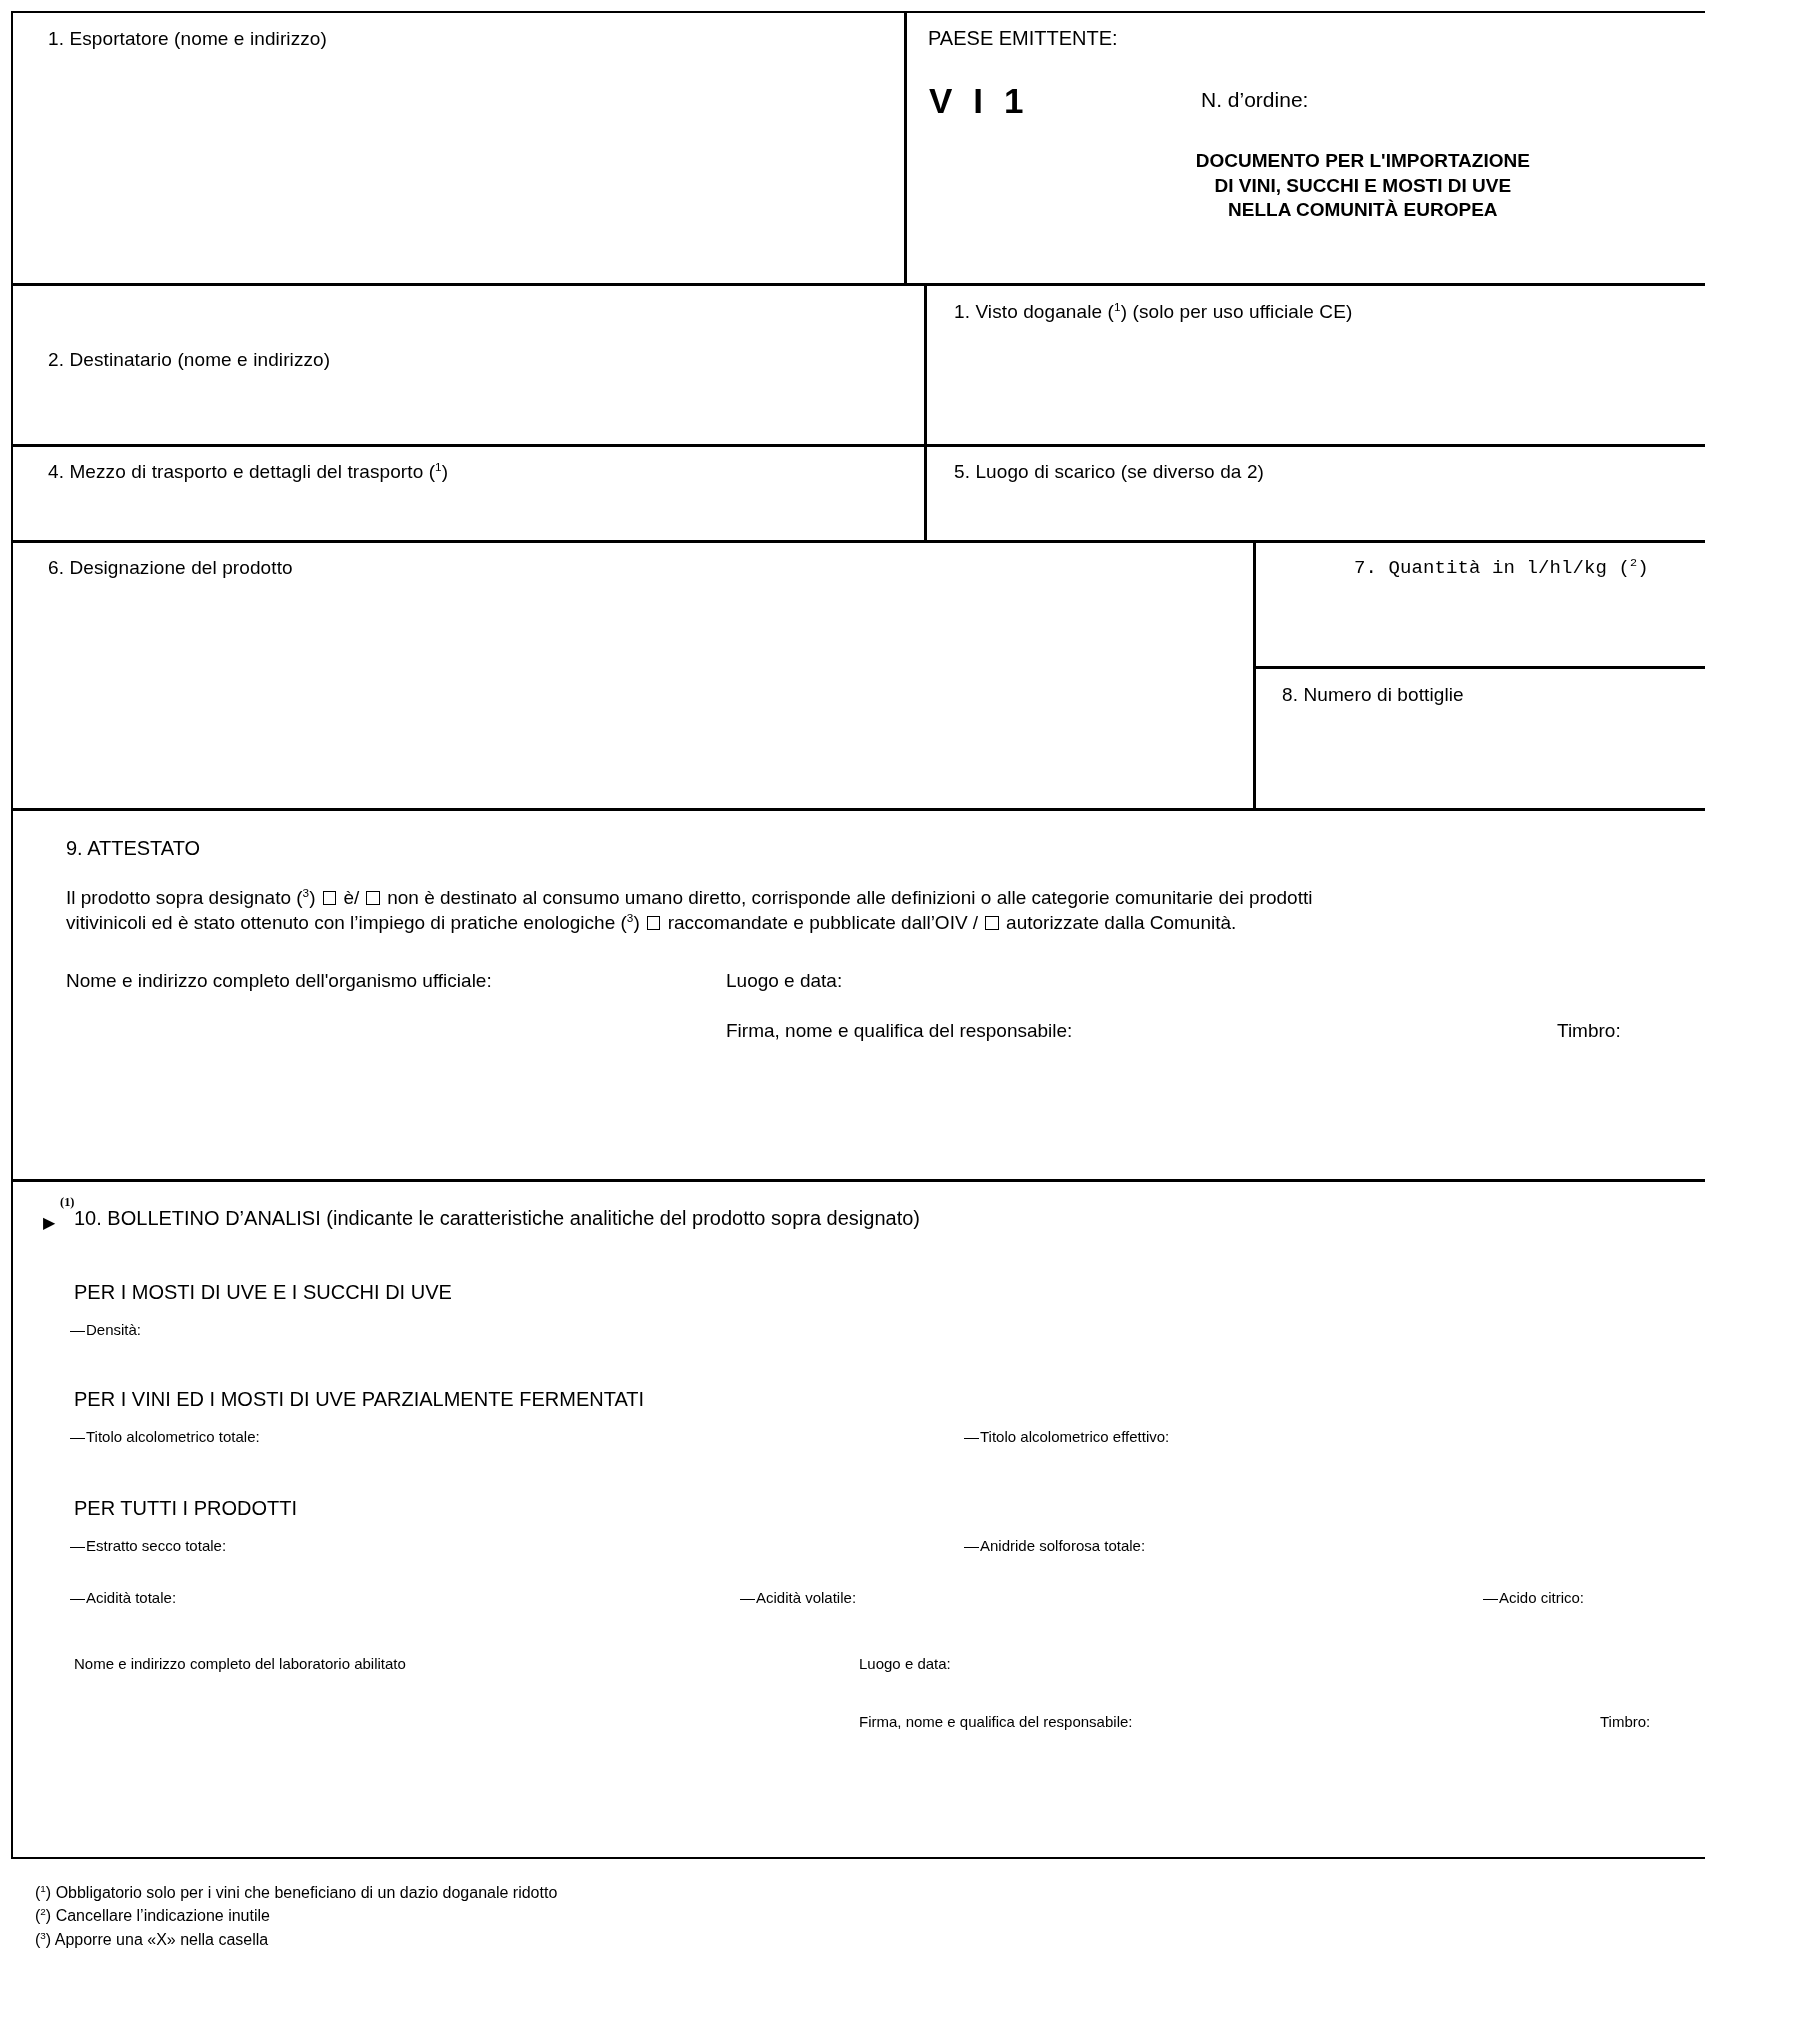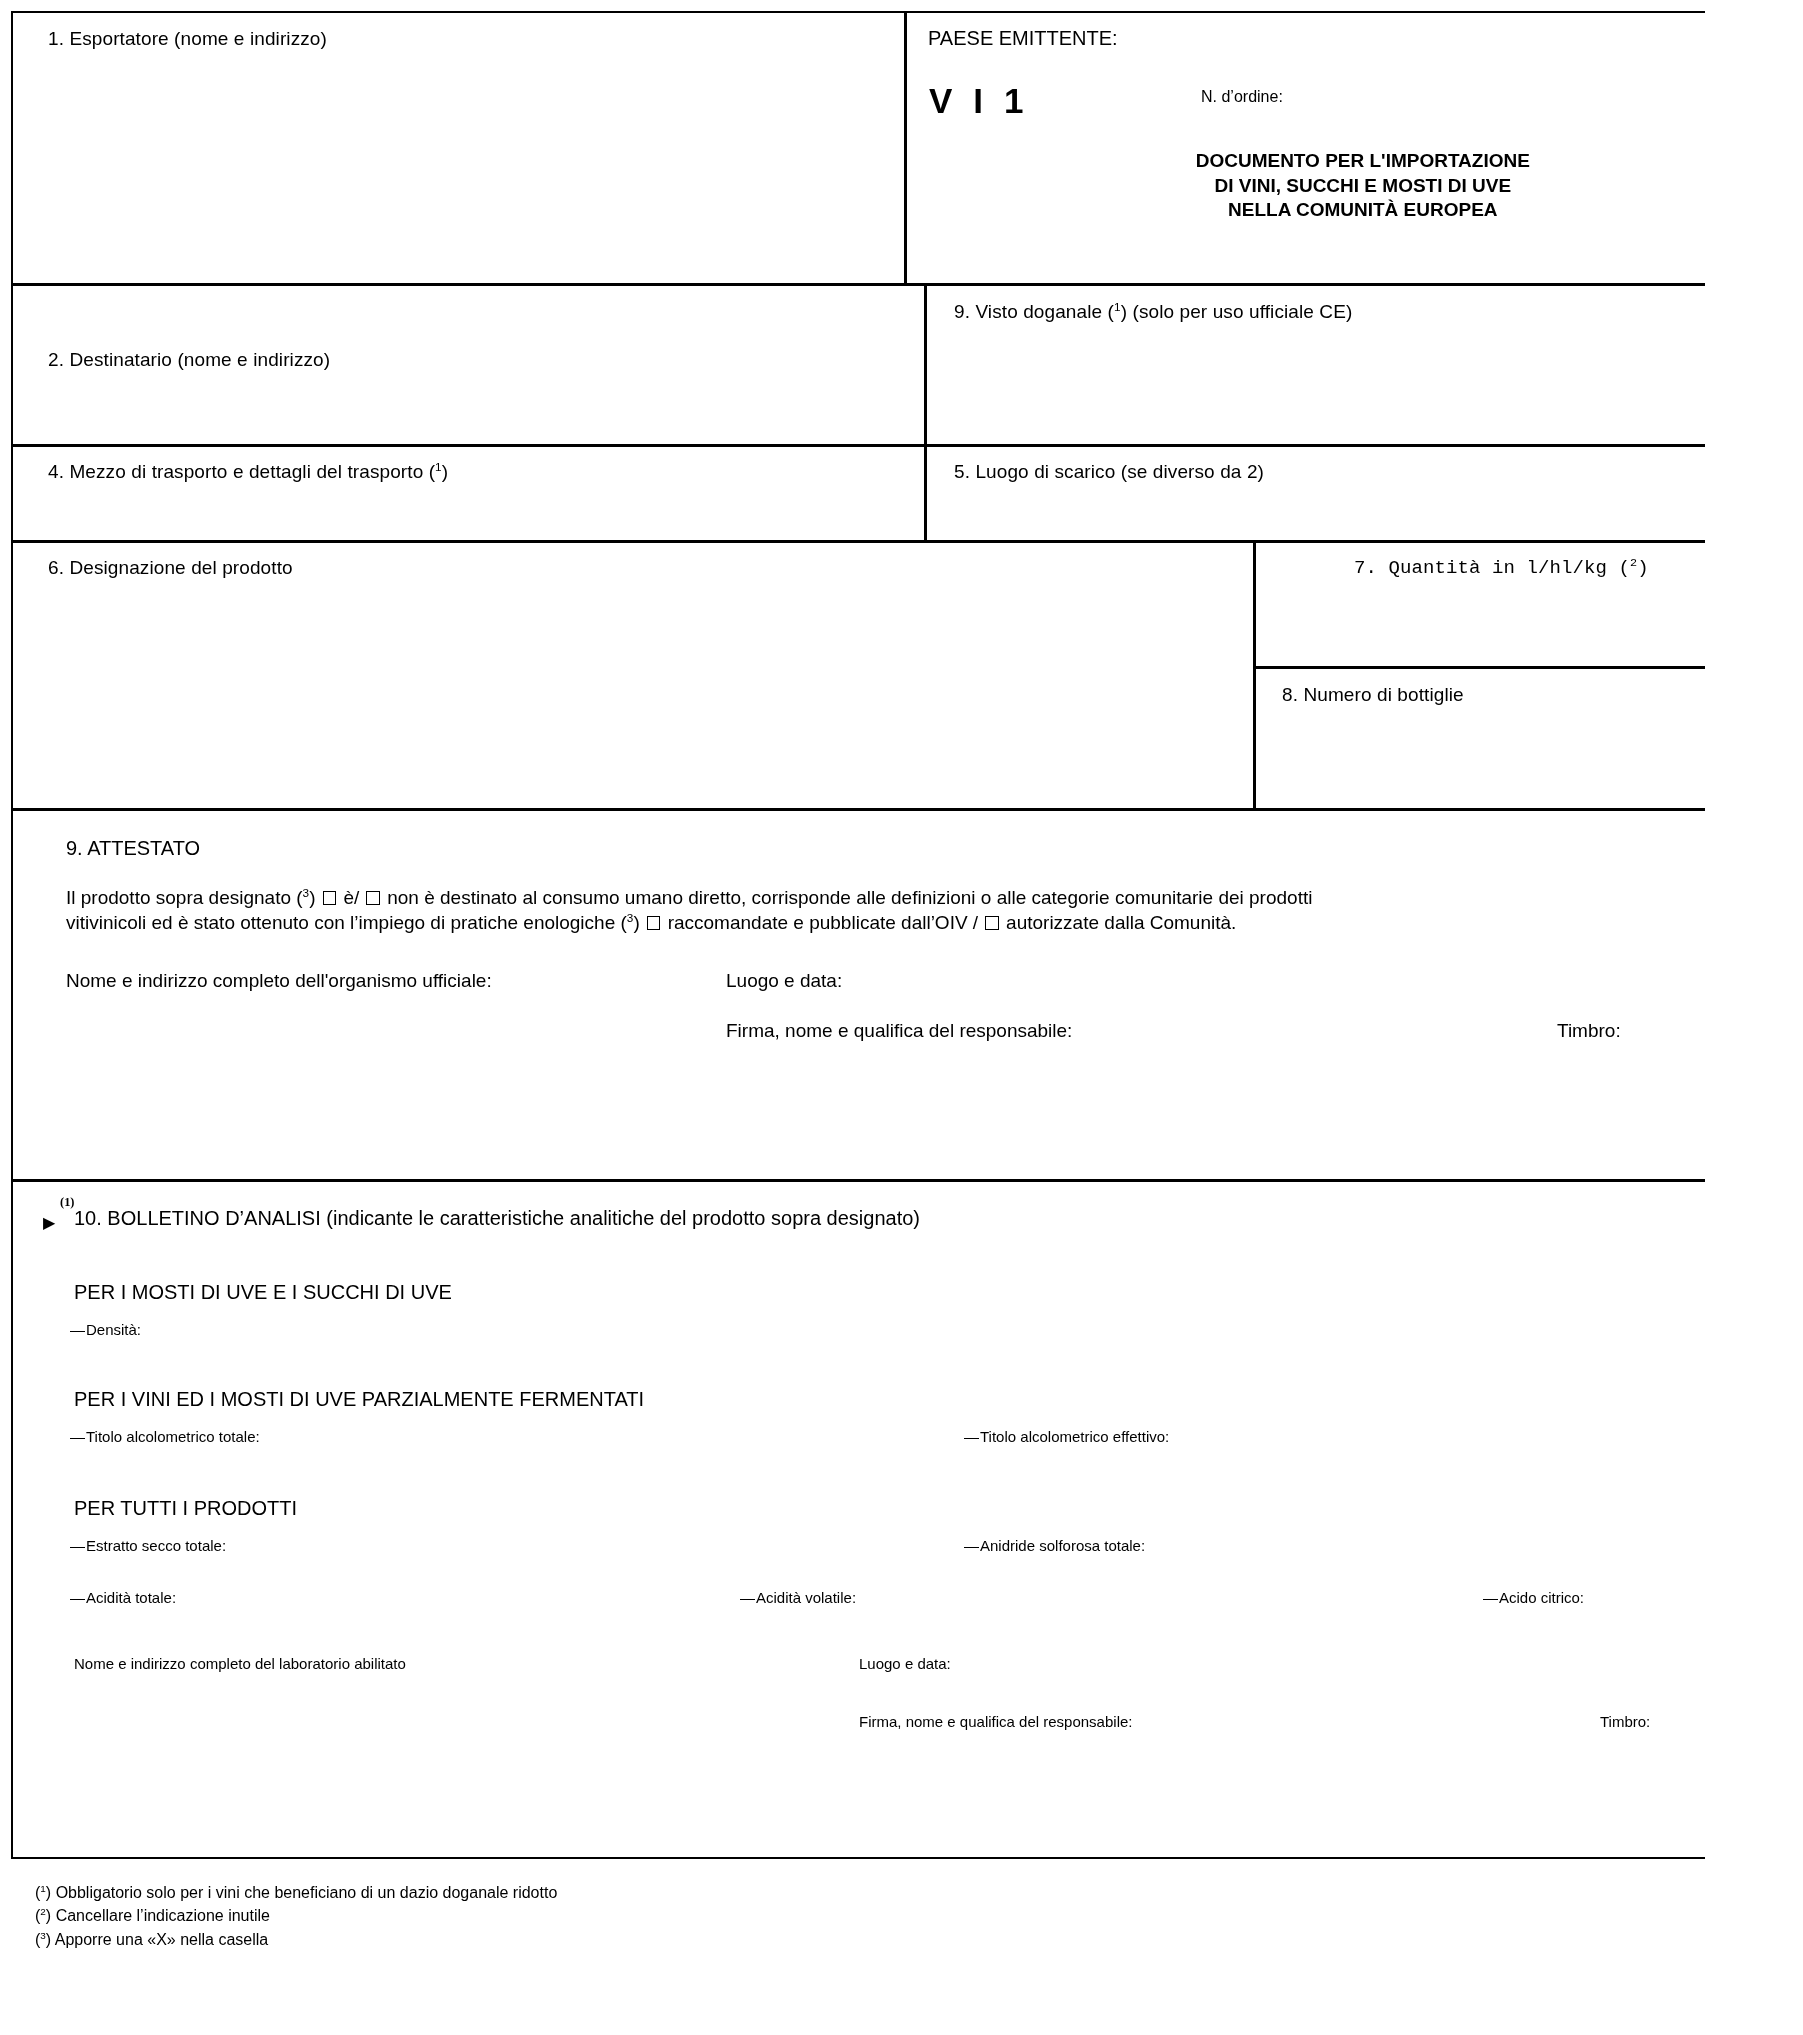--- a/index.html
+++ b/index.html
@@ -26,21 +26,21 @@
     font-size:19px;line-height:1.28;letter-spacing:0.1px;white-space:nowrap;
   }
   sup{font-size:.62em;vertical-align:super;line-height:0;}
 
   
   .paese{position:absolute;left:21px;top:13.6px;font-size:20px;}
   .vi1{
     position:absolute;left:22px;top:68px;
     font-size:35px;font-weight:bold;letter-spacing:5.6px;
   }
-  .nordine{position:absolute;left:294px;top:75px;font-size:16px;}
+  .nordine{position:absolute;left:294px;top:75px;font-size:21px;}
   .doctitle{
     position:absolute;left:0;right:0;top:136px;
     text-align:center;font-weight:bold;font-size:19px;line-height:1.30;
     padding-left:37px;padding-right:12.4px;box-sizing:border-box;
   }
 
   
   .s9-title{position:absolute;left:53px;top:26px;font-size:20px;}
   .s9-para{
     position:absolute;left:53px;top:74px;width:1680px;
@@ -108,21 +108,21 @@
         <div>NELLA COMUNITÀ EUROPEA</div>
       </div>
     </div>
 
     <div class="cell" style="left:0;top:273px;width:911px;height:158px;">
       <div class="lbl" style="position:absolute;left:35px;top:13.6px;margin-top:48px;">2.  Destinatario (nome e indirizzo)</div>
     </div>
 
     <div class="cell" style="left:914px;top:273px;width:866px;height:158px;">
       <div class="lbl" style="position:absolute;left:27px;top:13.6px;">
-        <span>9.  Visto doganale (</span><sup>1</sup><span>) (solo per uso ufficiale CE)</span>
+        <span>1.  Visto doganale (</span><sup>1</sup><span>) (solo per uso ufficiale CE)</span>
       </div>
     </div>
 
     <div class="cell" style="left:0;top:433px;width:911px;height:93px;padding-left:19px;">
       <div class="lbl" style="position:absolute;left:35px;top:13.6px;">
         <span>4.  Mezzo di trasporto e dettagli del trasporto (</span><sup>1</sup><span>)</span>
       </div>
     </div>
 
     <div class="cell" style="left:914px;top:433px;width:866px;height:93px;">

